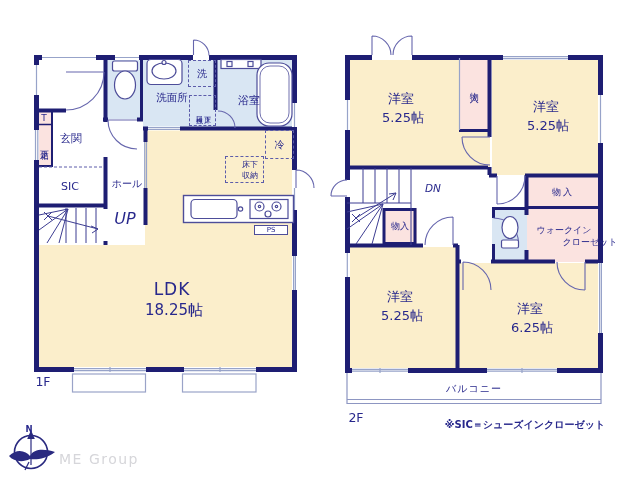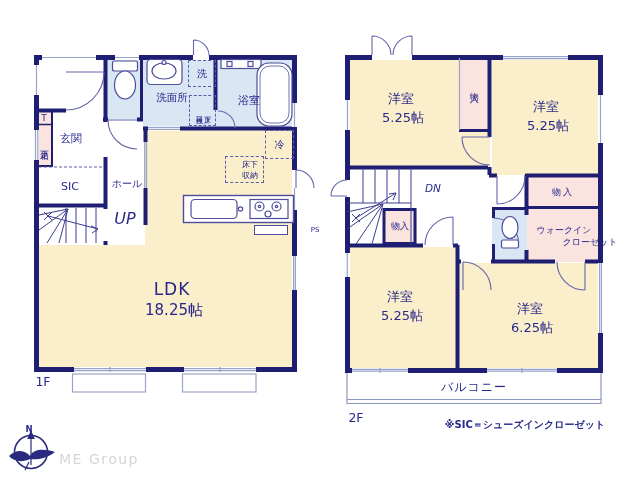--- a/index.html
+++ b/index.html
@@ -228,35 +228,35 @@
 <div class="lbl" style="left:71px;top:139px;font-size:11px;">玄関</div>
 <div class="lbl" style="left:44px;top:118px;font-size:9px;">T</div>
 <div class="lbl vert" style="left:44px;top:145px;font-size:8.5px;">下足箱</div>
 <div class="lbl" style="left:70px;top:187px;font-size:11px;">SIC</div>
 <div class="lbl" style="left:127px;top:184px;font-size:10px;">ホール</div>
 <div class="lbl ital" style="left:112px;top:219px;font-size:16px;">UP</div>
 <div class="lbl" style="left:172px;top:97px;font-size:10.5px;">洗面所</div>
 <div class="lbl" style="left:249px;top:101px;font-size:11px;">浴室</div>
 <div class="lbl" style="left:172px;top:290px;font-size:17px;letter-spacing:1px;">LDK</div>
 <div class="lbl" style="left:174px;top:311px;font-size:15px;">18.25帖</div>
-<div class="lbl" style="left:271px;top:230px;font-size:7px;margin-left:44px;">PS</div>
+<div class="lbl" style="left:271px;top:230px;font-size:7px;">PS</div>
 <div class="lbl" style="left:43px;top:382px;font-size:12.5px;">1F</div>
 
 <div class="lbl" style="left:401px;top:99px;font-size:13px;">洋室</div>
 <div class="lbl" style="left:403px;top:118px;font-size:13px;">5.25帖</div>
 <div class="lbl" style="left:546px;top:107px;font-size:13px;">洋室</div>
 <div class="lbl" style="left:548px;top:126px;font-size:13px;">5.25帖</div>
 <div class="lbl" style="left:400px;top:297px;font-size:13px;">洋室</div>
 <div class="lbl" style="left:402px;top:316px;font-size:13px;">5.25帖</div>
 <div class="lbl" style="left:530px;top:309px;font-size:13px;">洋室</div>
 <div class="lbl" style="left:532px;top:328px;font-size:13px;">6.25帖</div>
 <div class="lbl vert" style="left:474px;top:86px;font-size:9px;">物入</div>
 <div class="lbl" style="left:563px;top:192px;font-size:9px;letter-spacing:2px;">物入</div>
 <div class="lbl" style="left:400px;top:226px;font-size:9px;">物入</div>
 <div class="lbl" style="left:564px;top:230px;font-size:9px;">ウォークイン</div>
 <div class="lbl" style="left:564px;top:242px;font-size:9px;margin-left:26px;">クローゼット</div>
 <div class="lbl ital" style="left:420px;top:188px;font-size:10.5px;">DN</div>
-<div class="lbl" style="left:474px;top:389px;font-size:12px;letter-spacing:1px;font-family:Liberation Mono, monospace;">バルコニー</div>
+<div class="lbl" style="left:474px;top:389px;font-size:10px;letter-spacing:1px;">バルコニー</div>
 <div class="lbl" style="left:356px;top:418px;font-size:12.5px;">2F</div>
 
 <div class="lbl note" style="left:525px;top:425px;font-size:10px;">※SIC＝シューズインクローゼット</div>
 <div class="lbl" style="left:29px;top:430px;font-size:8.5px;font-weight:bold;">N</div>
 <div class="lbl brand" style="left:99px;top:459px;font-size:14px;">ME Group</div>
 
 </body></html>

